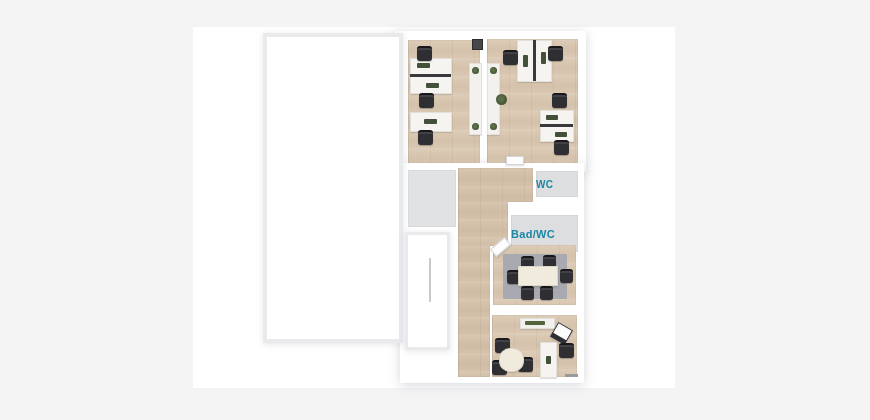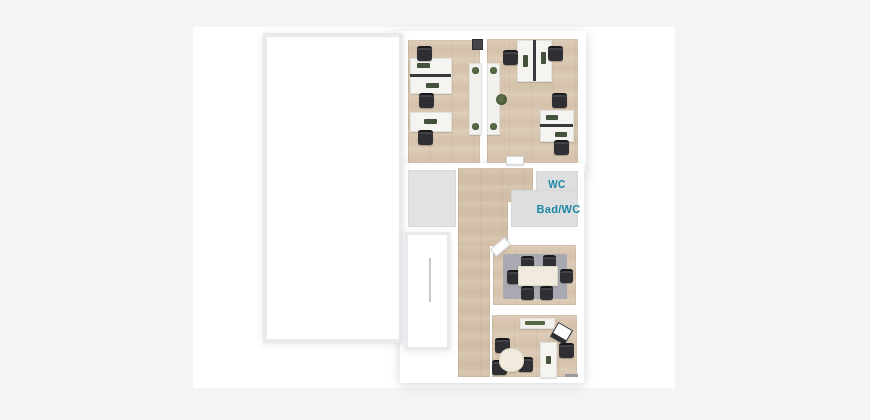--- a/index.html
+++ b/index.html
@@ -24,21 +24,21 @@
     background-color:#dac8b2;
     background-image:
       repeating-linear-gradient(180deg, rgba(255,255,255,.10) 0px, rgba(255,255,255,0) 4px, rgba(120,90,60,.06) 11px, rgba(255,255,255,0) 18px),
       repeating-linear-gradient(90deg, rgba(120,90,60,.07) 0 1px, rgba(0,0,0,0) 1px 22px);
     box-shadow:inset 0 0 0 1px rgba(0,0,0,.04);
   }
   .wood-hall{background-color:#d5c2ab;}
   .tile{
     background:#dcdee0;
     box-shadow:inset 0 0 0 1px rgba(0,0,0,.04);
-    display:flex;align-items:center;justify-content:center;
+    display:flex;align-items:center;
   }
   .storage{background:#e0e2e4;box-shadow:inset 0 0 0 1px rgba(0,0,0,.04);}
   
   .outline-room{
     background:#ffffff;
     border:4px solid #e9eaec;
     box-shadow:0 1px 6px rgba(165,168,178,.30);
   }
   .room-label{
     font-weight:bold;font-size:10px;letter-spacing:.3px;
@@ -120,21 +120,21 @@
   <div class="abs storage" style="left:215px;top:143px;width:48px;height:57px;"></div>
 
   <div class="abs outline-room" style="left:212px;top:205px;width:39px;height:112px;border-width:3px;">
     <div class="abs innerline" style="left:21px;top:23px;width:2px;height:44px;"></div>
   </div>
 
   <div class="abs tile" style="left:343px;top:144px;width:42px;height:26px;">
     <span class="room-label">WC</span>
   </div>
 
-  <div class="abs tile" style="left:318px;top:163px;width:67px;height:37px;padding-left:28px;box-sizing:border-box;">
+  <div class="abs tile" style="left:318px;top:188px;width:67px;height:37px;padding-left:0;box-sizing:border-box;">
     <span class="room-label" style="font-size:11px;">Bad/WC</span>
   </div>
 
   <div class="abs wood" style="left:300px;top:218px;width:83px;height:60px;">
     <div class="abs rug" style="left:10px;top:9px;width:64px;height:45px;"></div>
     <div class="abs chair sm" style="left:28px;top:11px;"></div>
     <div class="abs chair sm" style="left:50px;top:10px;"></div>
     <div class="abs chair sm" style="left:14px;top:25px;"></div>
     <div class="abs chair sm" style="left:67px;top:24px;"></div>
     <div class="abs chair sm" style="left:28px;top:41px;"></div>

